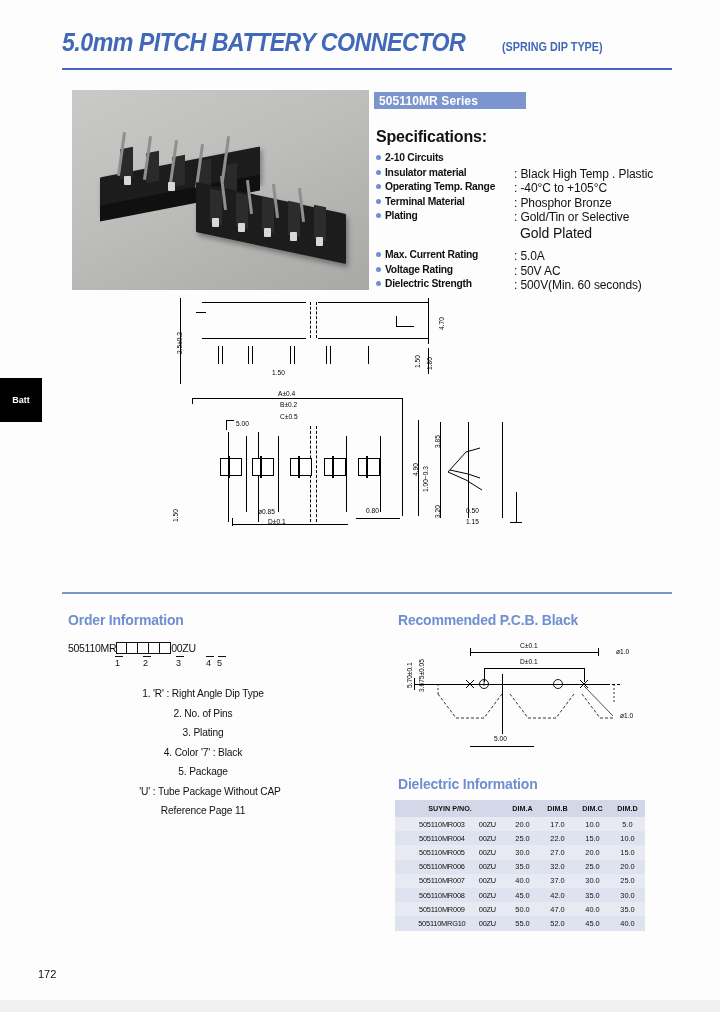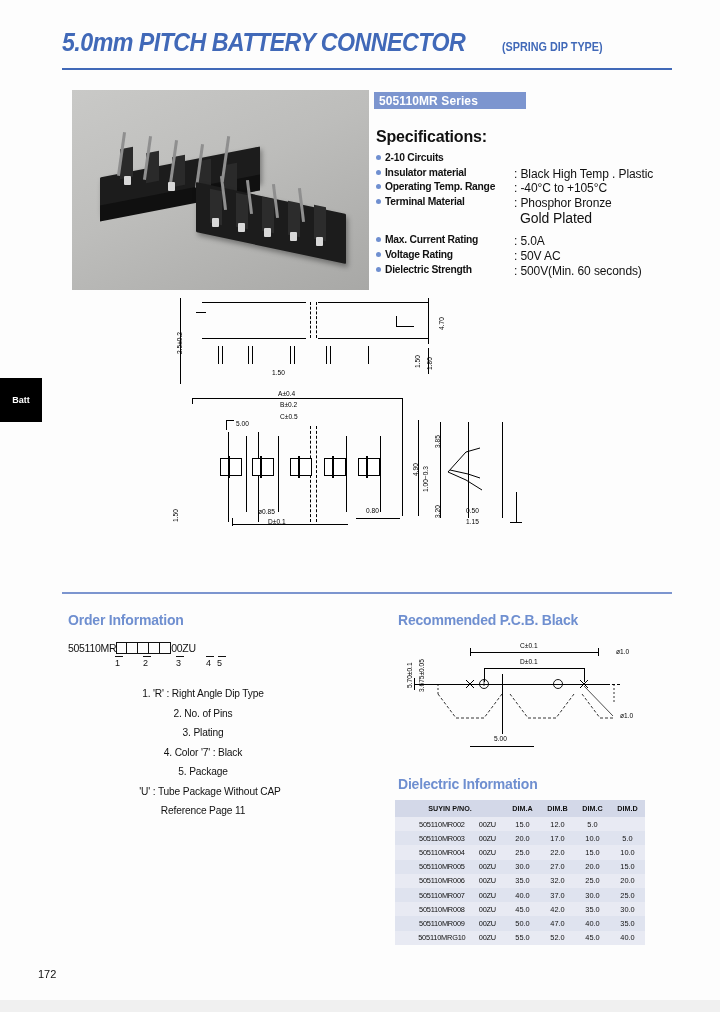--- a/index.html
+++ b/index.html
@@ -310,20 +310,27 @@
           <span>Operating Temp. Range</span>
         </span>
       <span class="spec-value">: -40°C  to +105°C</span>
     </div>
     <div class="spec-row">
       <span class="spec-label">
           <span class="bullet"></span>
           <span>Terminal Material</span>
         </span>
       <span class="spec-value">: Phosphor Bronze</span>
+    </div>
+    <div class="spec-row">
+      <span class="spec-label">
+          <span class="bullet"></span>
+          <span>Plating</span>
+        </span>
+      <span class="spec-value">: Gold/Tin or Selective</span>
     </div>
     <div class="spec-cont">Gold Plated</div>
     <div class="spec-row gap">
       <span class="spec-label">
           <span class="bullet"></span>
           <span>Max. Current Rating</span>
         </span>
       <span class="spec-value">: 5.0A</span>
     </div>
     <div class="spec-row">
@@ -509,27 +516,20 @@
       <tr>
         <th style="width:44%;">SUYIN P/NO.</th>
         <th style="width:14%;">DIM.A</th>
         <th style="width:14%;">DIM.B</th>
         <th style="width:14%;">DIM.C</th>
         <th style="width:14%;">DIM.D</th>
       </tr>
     </thead>
     <tbody>
         <tr>
-          <td class="pn-cell"><span>505110MR002</span><span class="pn-suffix">00ZU</span></td>
-          <td>15.0</td>
-          <td>12.0</td>
-          <td>5.0</td>
-          <td></td>
-        </tr>
-        <tr>
           <td class="pn-cell"><span>505110MR003</span><span class="pn-suffix">00ZU</span></td>
           <td>20.0</td>
           <td>17.0</td>
           <td>10.0</td>
           <td>5.0</td>
         </tr>
         <tr>
           <td class="pn-cell"><span>505110MR004</span><span class="pn-suffix">00ZU</span></td>
           <td>25.0</td>
           <td>22.0</td>

